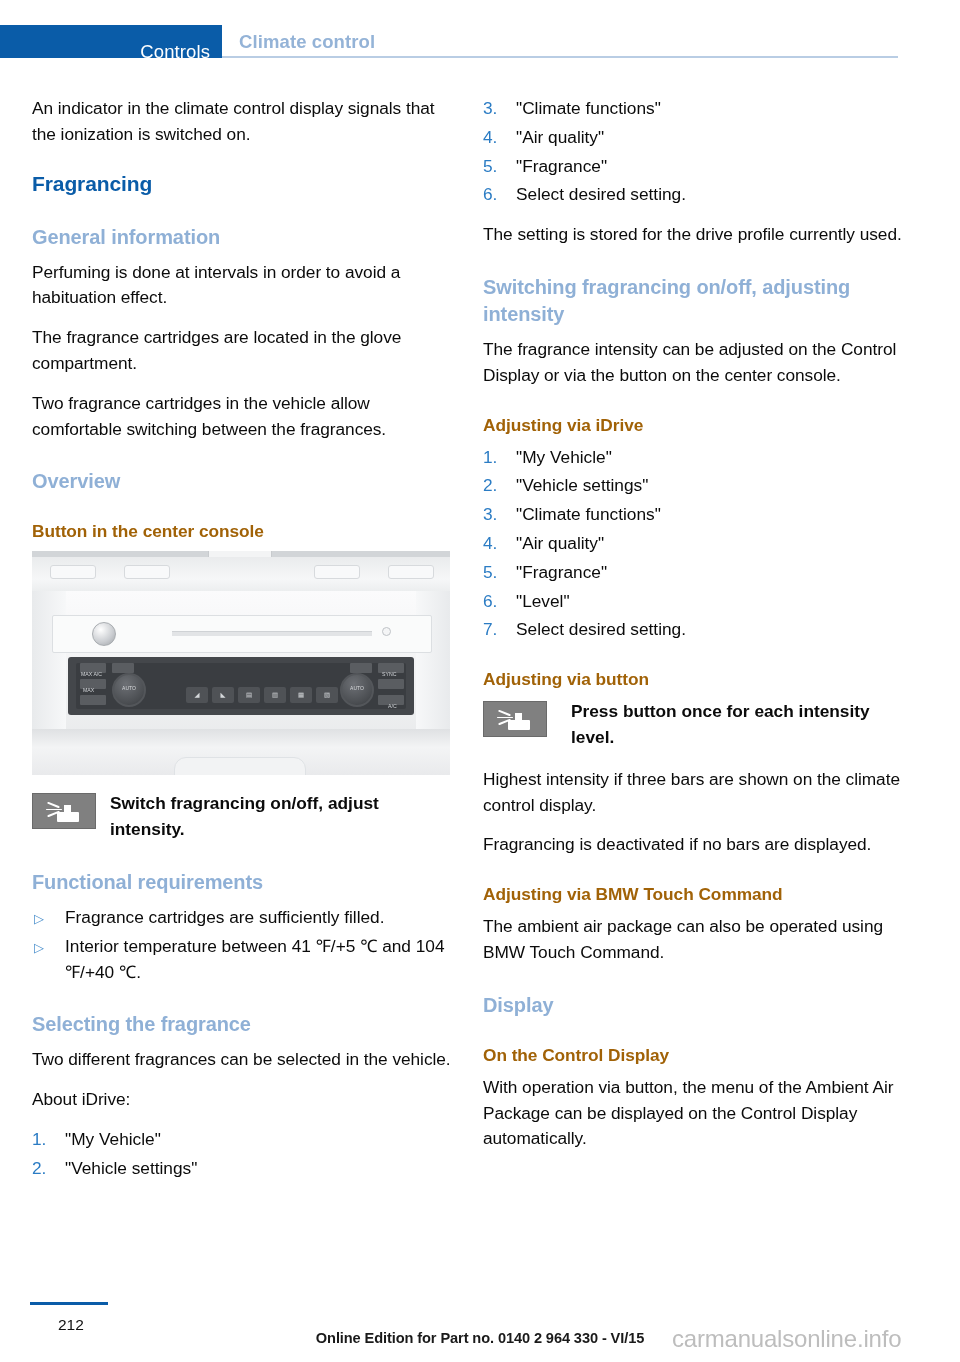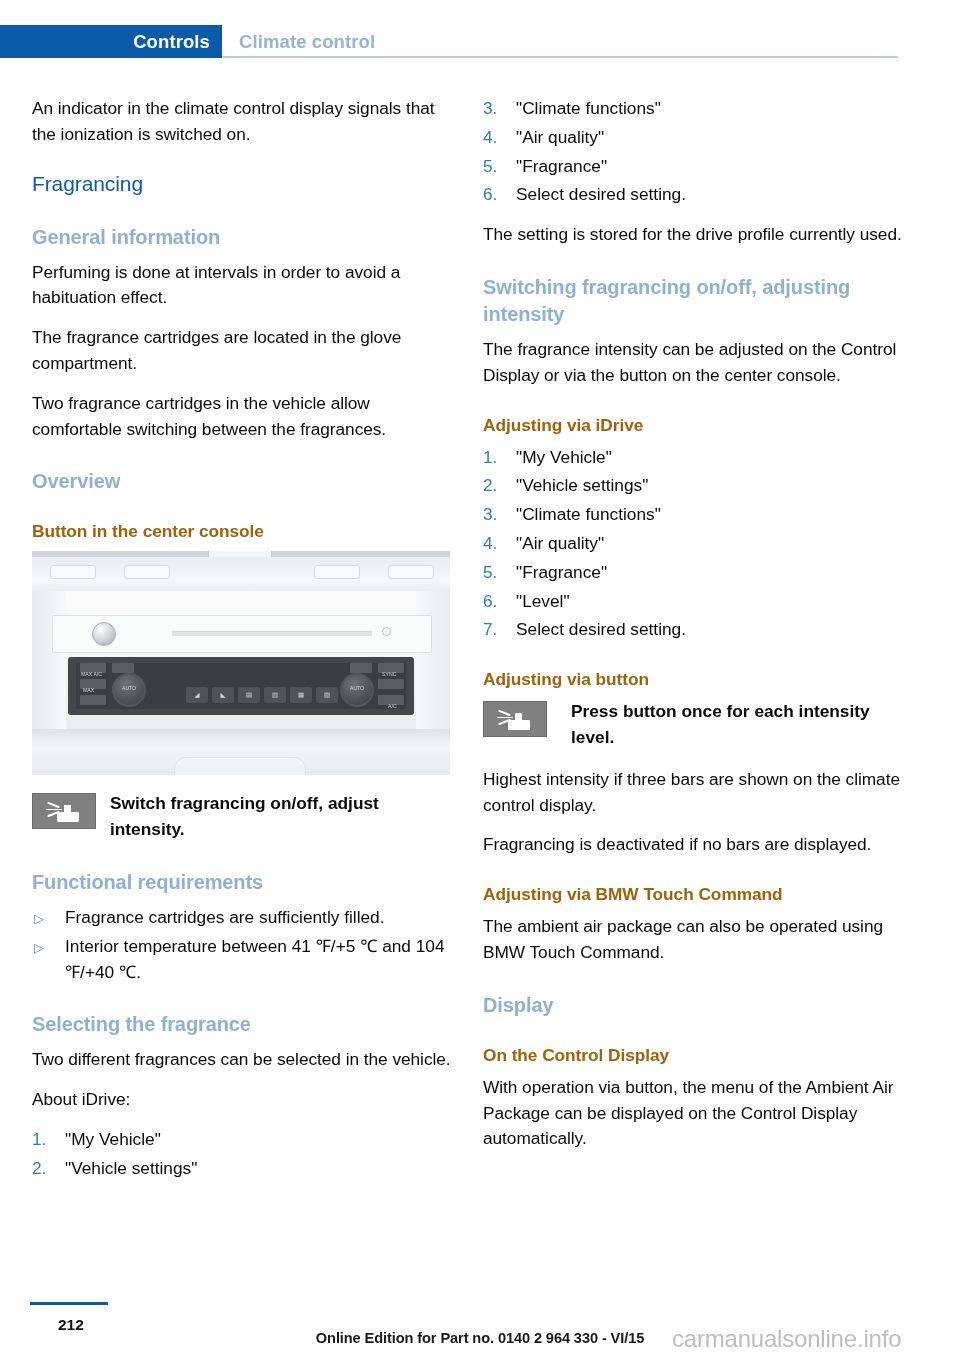--- a/index.html
+++ b/index.html
@@ -28,28 +28,28 @@
     position: absolute;
     left: 0;
     top: 25px;
     width: 222px;
     height: 33px;
     background: #0a5ca8;
   }
   .header-chapter {
     position: absolute;
     left: 0;
-    top: 25px;
+    top: 35px;
     width: 210px;
     height: 33px;
     line-height: 33px;
     text-align: right;
     color: #ffffff;
     font-size: 18.5px;
-    font-weight: bold;
+    font-weight: normal;
     letter-spacing: 0.1px;
   }
   .header-section {
     position: absolute;
     left: 239px;
     top: 25px;
     height: 33px;
     line-height: 33px;
     color: #94b3d7;
     font-size: 18.5px;
@@ -80,21 +80,21 @@
     margin: 0 0 14px 0;
     font-size: 17.3px;
     line-height: 25.8px;
     color: #0b0b0b;
     letter-spacing: -0.05px;
   }
   h2.h-major {
     margin: 22px 0 10px 0;
     font-size: 21px;
     line-height: 28px;
-    font-weight: normal;
+    font-weight: bold;
     color: #0a5ca8;
     letter-spacing: -0.1px;
   }
   h3.h-sub {
     margin: 26px 0 9px 0;
     font-size: 20px;
     line-height: 27px;
     font-weight: bold;
     color: #8fb0d6;
     letter-spacing: -0.1px;
@@ -320,21 +320,21 @@
     top: 1302px;
     width: 78px;
     height: 3px;
     background: #0a5ca8;
   }
   .page-num {
     position: absolute;
     left: 58px;
     top: 1316px;
     font-size: 15.5px;
-    font-weight: bold;
+    font-weight: normal;
     color: #111111;
   }
   .edition {
     position: absolute;
     left: 0;
     top: 1330px;
     width: 960px;
     text-align: center;
     font-size: 14.6px;
     font-weight: bold;

